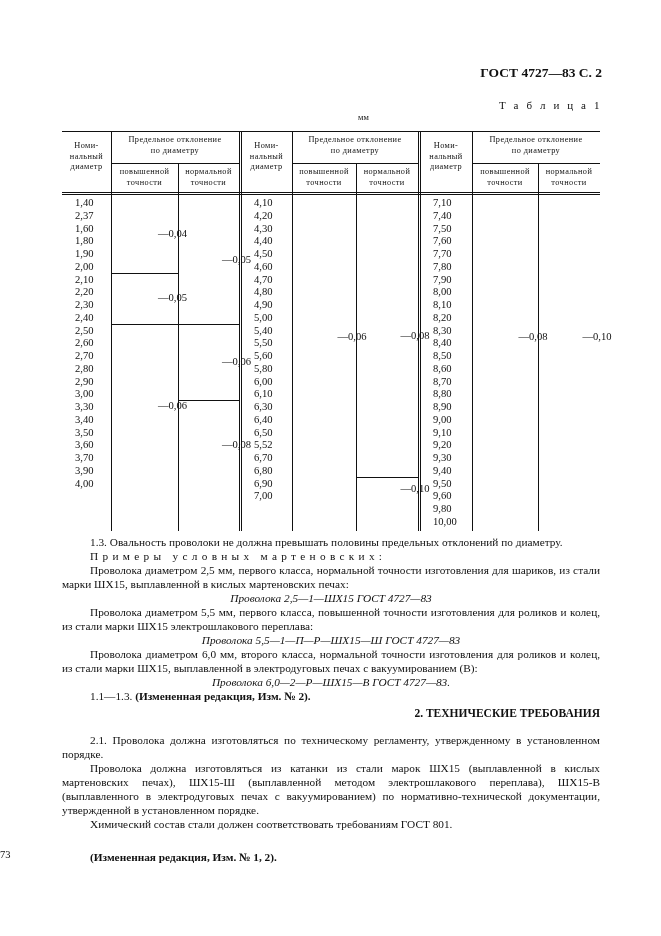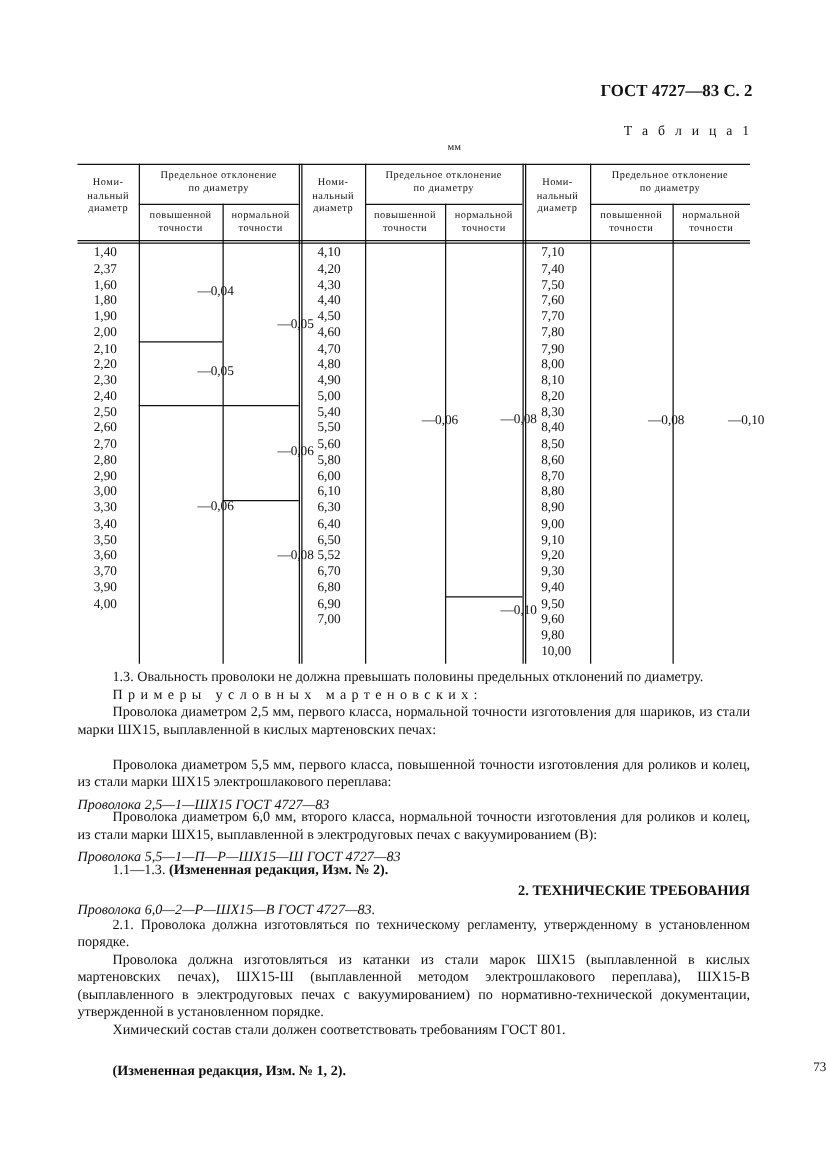--- a/index.html
+++ b/index.html
@@ -10,26 +10,26 @@
   .tbl-label { right:59px; top:99px; font-size:11px; letter-spacing:2.6px; }
   .unit { left:325px; top:112px; font-size:8.5px;margin-left:33px; }
   .hline { position:absolute; height:0; border-top:1.3px solid #111; }
   .vline { position:absolute; width:0; border-left:1.2px solid #111; }
   .hdr { position:absolute; font-size:8.3px; text-align:center; line-height:10.5px; letter-spacing:0.4px; }
   .num { position:absolute; font-size:10.6px; line-height:12.75px; }
   .num div { height:12.75px; }
   .val { position:absolute; font-size:10.6px; text-align:center;padding-left:28px; }
   .para { position:absolute; left:62px; width:538px; font-size:11.3px; line-height:14.1px; text-align:justify; }
   .ind { text-indent:28px; }
-  .center { text-indent:0;margin-top:46px; }
+  .center { text-align:center; text-indent:0; }
   .ital { font-style:italic; }
   .bold { font-weight:bold;margin-top:19px; }
   .spaced { letter-spacing:4.3px; }
   .sec-title { position:absolute; left:62px; width:538px; top:707px; text-align:right; font-weight:bold; font-size:11.5px; }
-  .page-num { position:absolute; left:0; width:661px; top:849px; text-align:right; font-size:10.5px; }
+  .page-num { position:absolute; left:0; width:661px; top:849px; text-align:left; font-size:10.5px; }
 </style>
 </head>
 <body>
 
 <div>
   <div class="abs doc-head">ГОСТ 4727—83 С. 2</div>
   <div class="abs tbl-label">Т а б л и ц а  1</div>
   <div class="abs unit">мм</div>
 </div>
 

